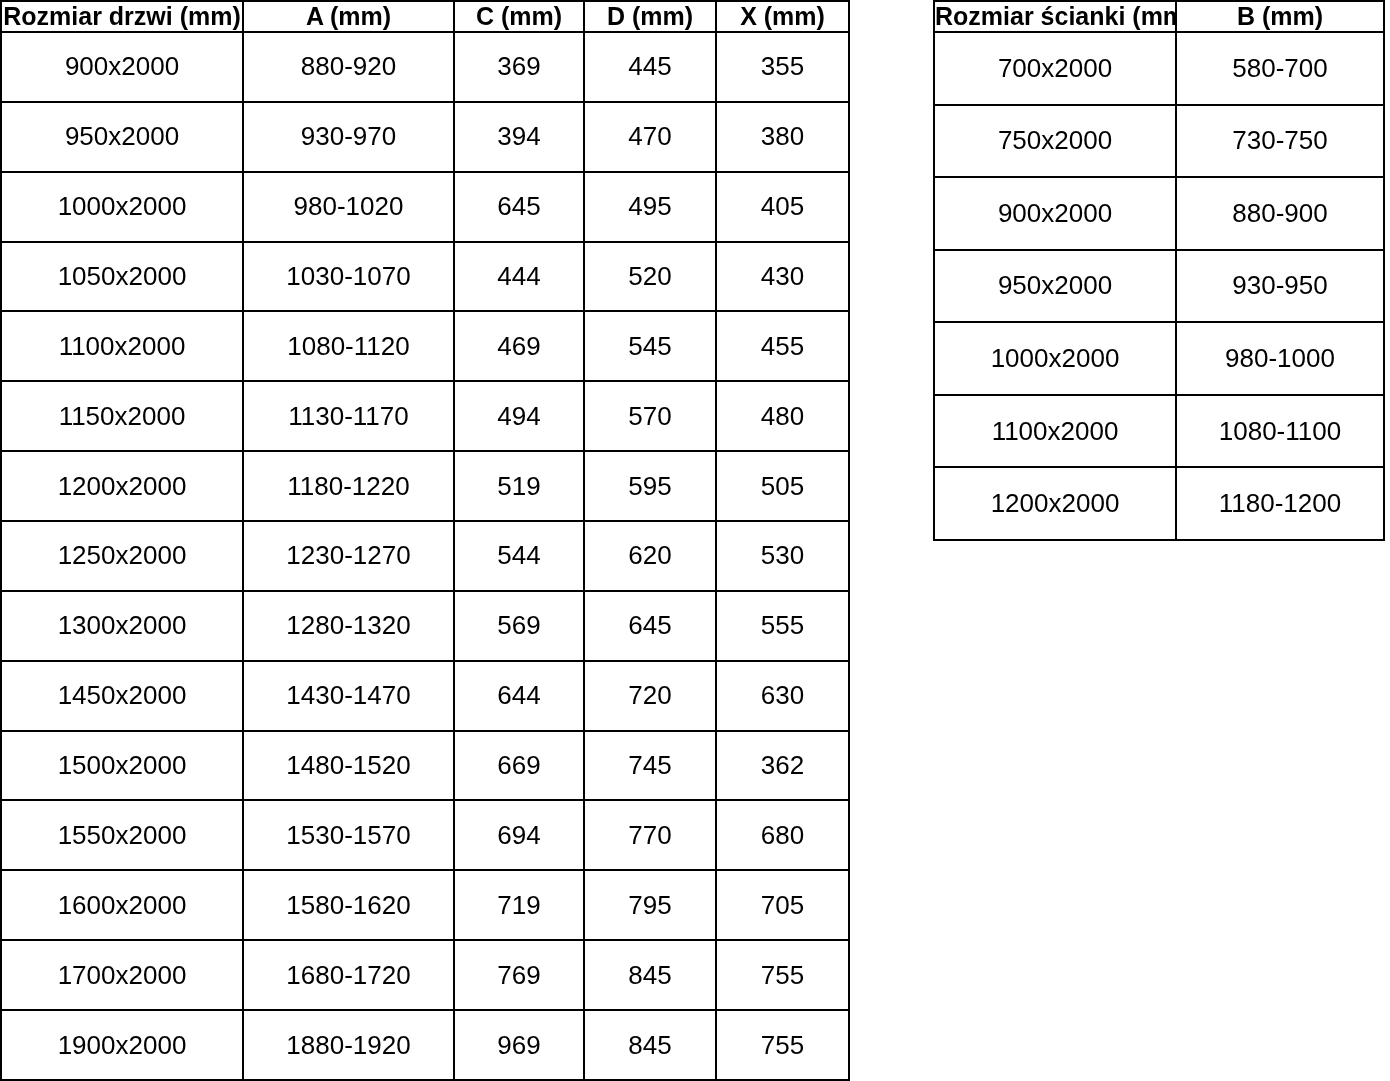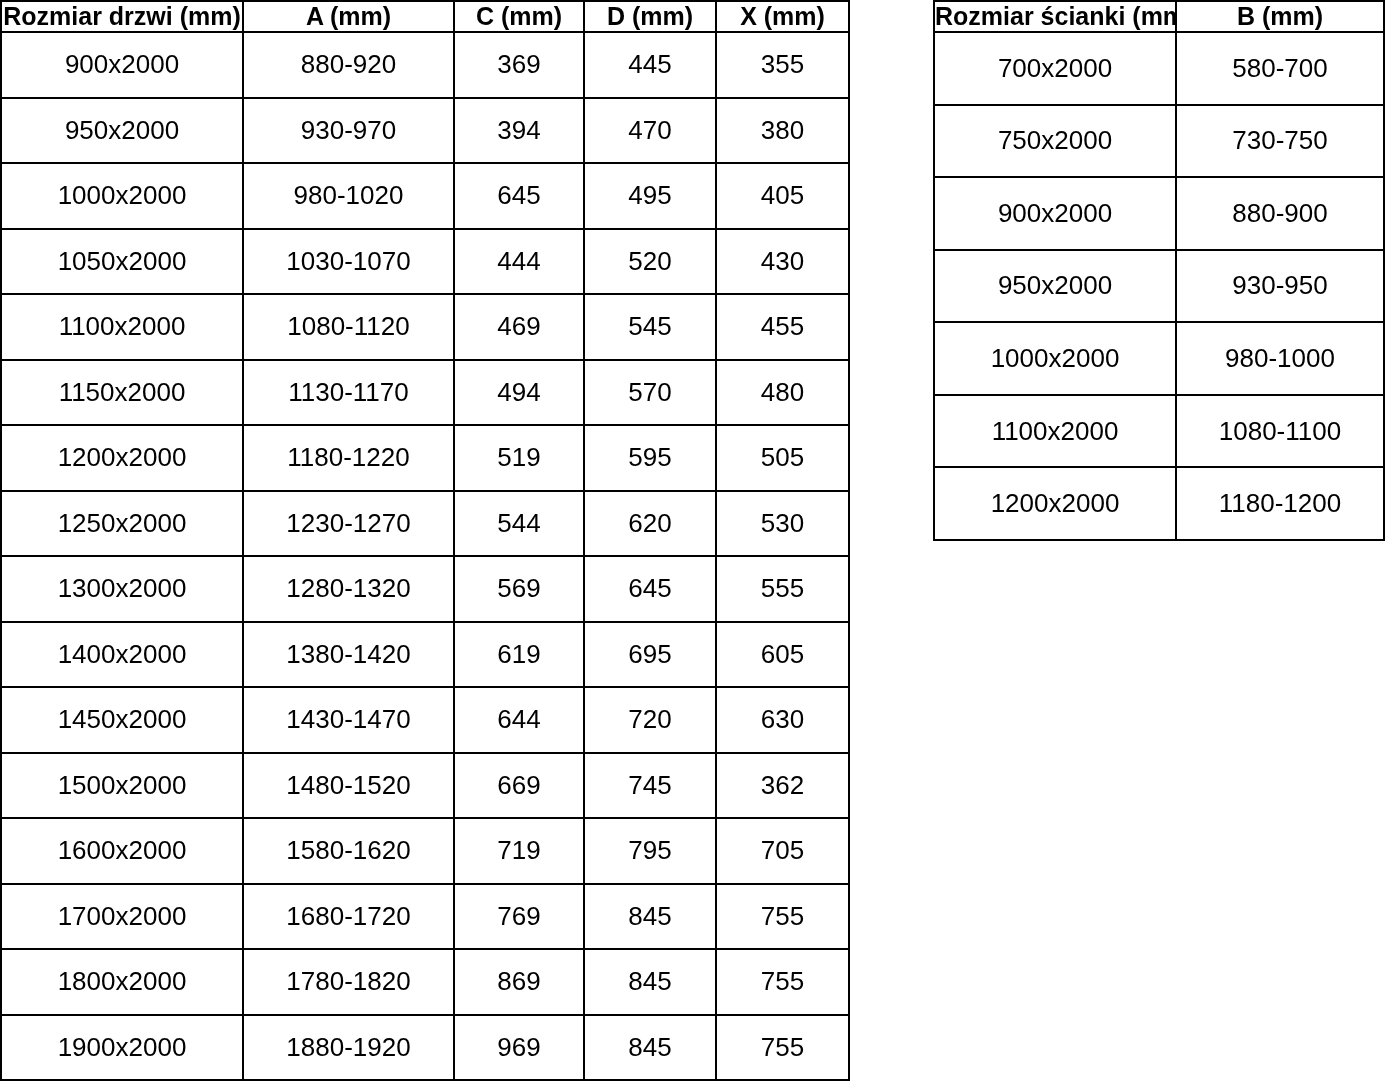--- a/index.html
+++ b/index.html
@@ -130,58 +130,51 @@
           <td>530</td>
         </tr>
         <tr>
           <td>1300x2000</td>
           <td>1280-1320</td>
           <td>569</td>
           <td>645</td>
           <td>555</td>
         </tr>
         <tr>
-          <td>1400x2000</td>
-          <td>1380-1420</td>
-          <td>619</td>
-          <td>695</td>
-          <td>605</td>
-        </tr>
-        <tr>
           <td>1450x2000</td>
           <td>1430-1470</td>
           <td>644</td>
           <td>720</td>
           <td>630</td>
         </tr>
         <tr>
           <td>1500x2000</td>
           <td>1480-1520</td>
           <td>669</td>
           <td>745</td>
           <td>362</td>
         </tr>
         <tr>
+          <td>1550x2000</td>
+          <td>1530-1570</td>
+          <td>694</td>
+          <td>770</td>
+          <td>680</td>
+        </tr>
+        <tr>
           <td>1600x2000</td>
           <td>1580-1620</td>
           <td>719</td>
           <td>795</td>
           <td>705</td>
         </tr>
         <tr>
           <td>1700x2000</td>
           <td>1680-1720</td>
           <td>769</td>
-          <td>845</td>
-          <td>755</td>
-        </tr>
-        <tr>
-          <td>1800x2000</td>
-          <td>1780-1820</td>
-          <td>869</td>
           <td>845</td>
           <td>755</td>
         </tr>
         <tr>
           <td>1900x2000</td>
           <td>1880-1920</td>
           <td>969</td>
           <td>845</td>
           <td>755</td>
         </tr>

